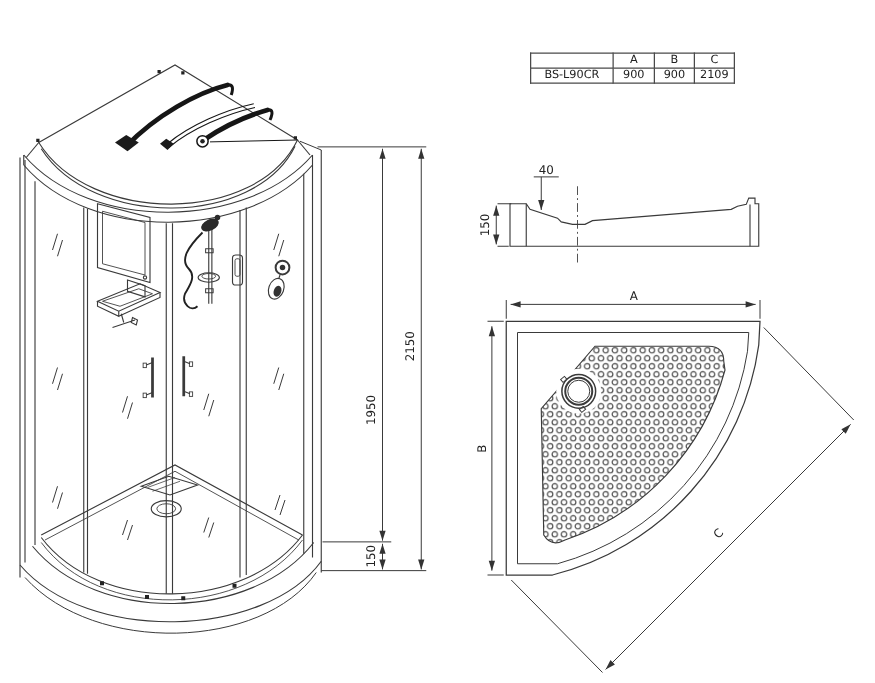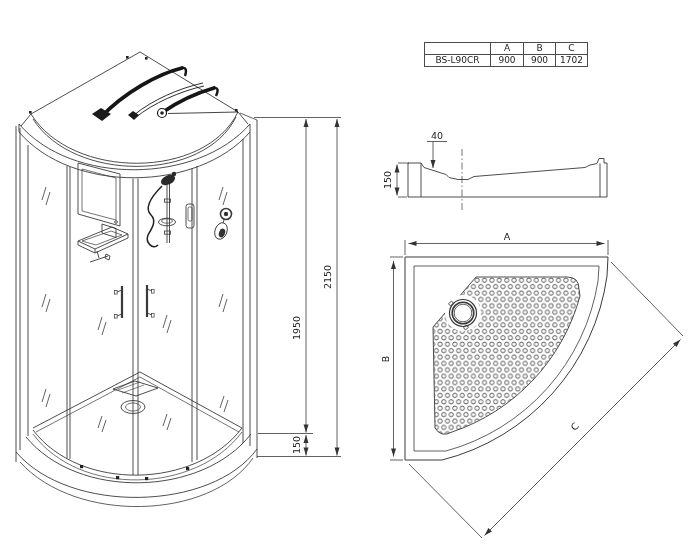--- a/index.html
+++ b/index.html
@@ -237,18 +237,18 @@
         <tr>
     <th></th>
     <th>A</th>
     <th>B</th>
     <th>C</th>
   </tr>
   <tr>
     <td>BS-L90CR</td>
     <td>900</td>
     <td>900</td>
-    <td>1702</td>
+    <td>2109</td>
   </tr>
 </tbody>
     </table>
 
 </div>
 
 </body></html>

